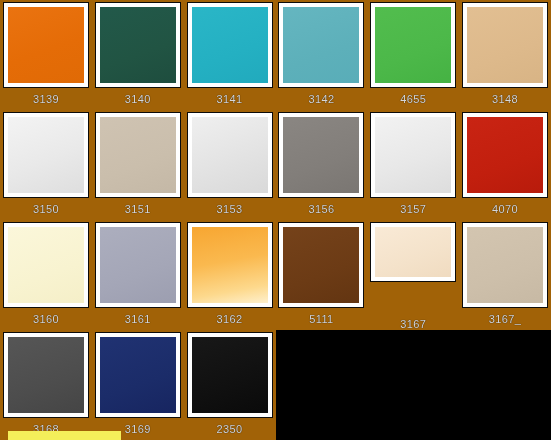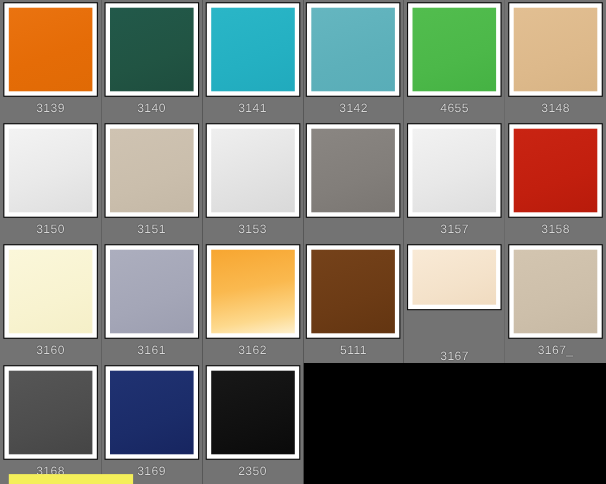--- a/index.html
+++ b/index.html
@@ -28,21 +28,21 @@
     height: 440px;
     gap: 0;
   }
 
   .cell {
     position: relative;
     display: flex;
     flex-direction: column;
     align-items: center;
     justify-content: flex-start;
-    background: #737373;
+    background: #a16207;
     padding: 3px 3px 0 3px;
   }
 
   .frame {
     width: 84px;
     height: 84px;
     background: #ffffff;
     padding: 4px;
     box-shadow: 0 0 0 1px #0b0b0b;
     display: block;
@@ -136,33 +136,34 @@
     <div class="cell">
       <div class="frame" style="background: rgb(255, 255, 255);">
         <div class="chip" style="background: linear-gradient(160deg, rgb(239, 239, 239) 0%, rgb(227, 227, 227) 55%, rgb(217, 217, 217) 100%);"></div>
       </div>
       <div class="label" style="color: rgb(216, 216, 216);">3153</div>
     </div>
     <div class="cell">
       <div class="frame" style="background: rgb(255, 255, 255);">
         <div class="chip" style="background: linear-gradient(160deg, rgb(138, 134, 130) 0%, rgb(130, 126, 122) 60%, rgb(122, 118, 114) 100%);"></div>
       </div>
+      <div class="label" style="color: rgb(216, 216, 216);">3156</div>
     </div>
 
     <div class="cell">
       <div class="frame" style="background: rgb(255, 255, 255);">
         <div class="chip" style="background: linear-gradient(160deg, rgb(242, 242, 242) 0%, rgb(232, 232, 232) 55%, rgb(221, 221, 221) 100%);"></div>
       </div>
       <div class="label" style="color: rgb(216, 216, 216);">3157</div>
     </div>
     <div class="cell">
       <div class="frame" style="background: rgb(255, 255, 255);">
         <div class="chip" style="background: linear-gradient(160deg, rgb(201, 36, 19) 0%, rgb(194, 31, 14) 60%, rgb(184, 27, 11) 100%);"></div>
       </div>
-      <div class="label" style="color: rgb(216, 216, 216);">3158</div>
+      <div class="label" style="color: rgb(216, 216, 216);">4070</div>
     </div>
     <div class="cell">
       <div class="frame" style="background: rgb(255, 255, 255);">
         <div class="chip" style="background: linear-gradient(160deg, rgb(251, 247, 218) 0%, rgb(248, 243, 208) 60%, rgb(245, 239, 200) 100%);"></div>
       </div>
       <div class="label" style="color: rgb(216, 216, 216);">3160</div>
     </div>
     <div class="cell">
       <div class="frame" style="background: rgb(255, 255, 255);">
         <div class="chip" style="background: linear-gradient(160deg, rgb(172, 174, 190) 0%, rgb(164, 166, 183) 60%, rgb(156, 158, 176) 100%);"></div>

